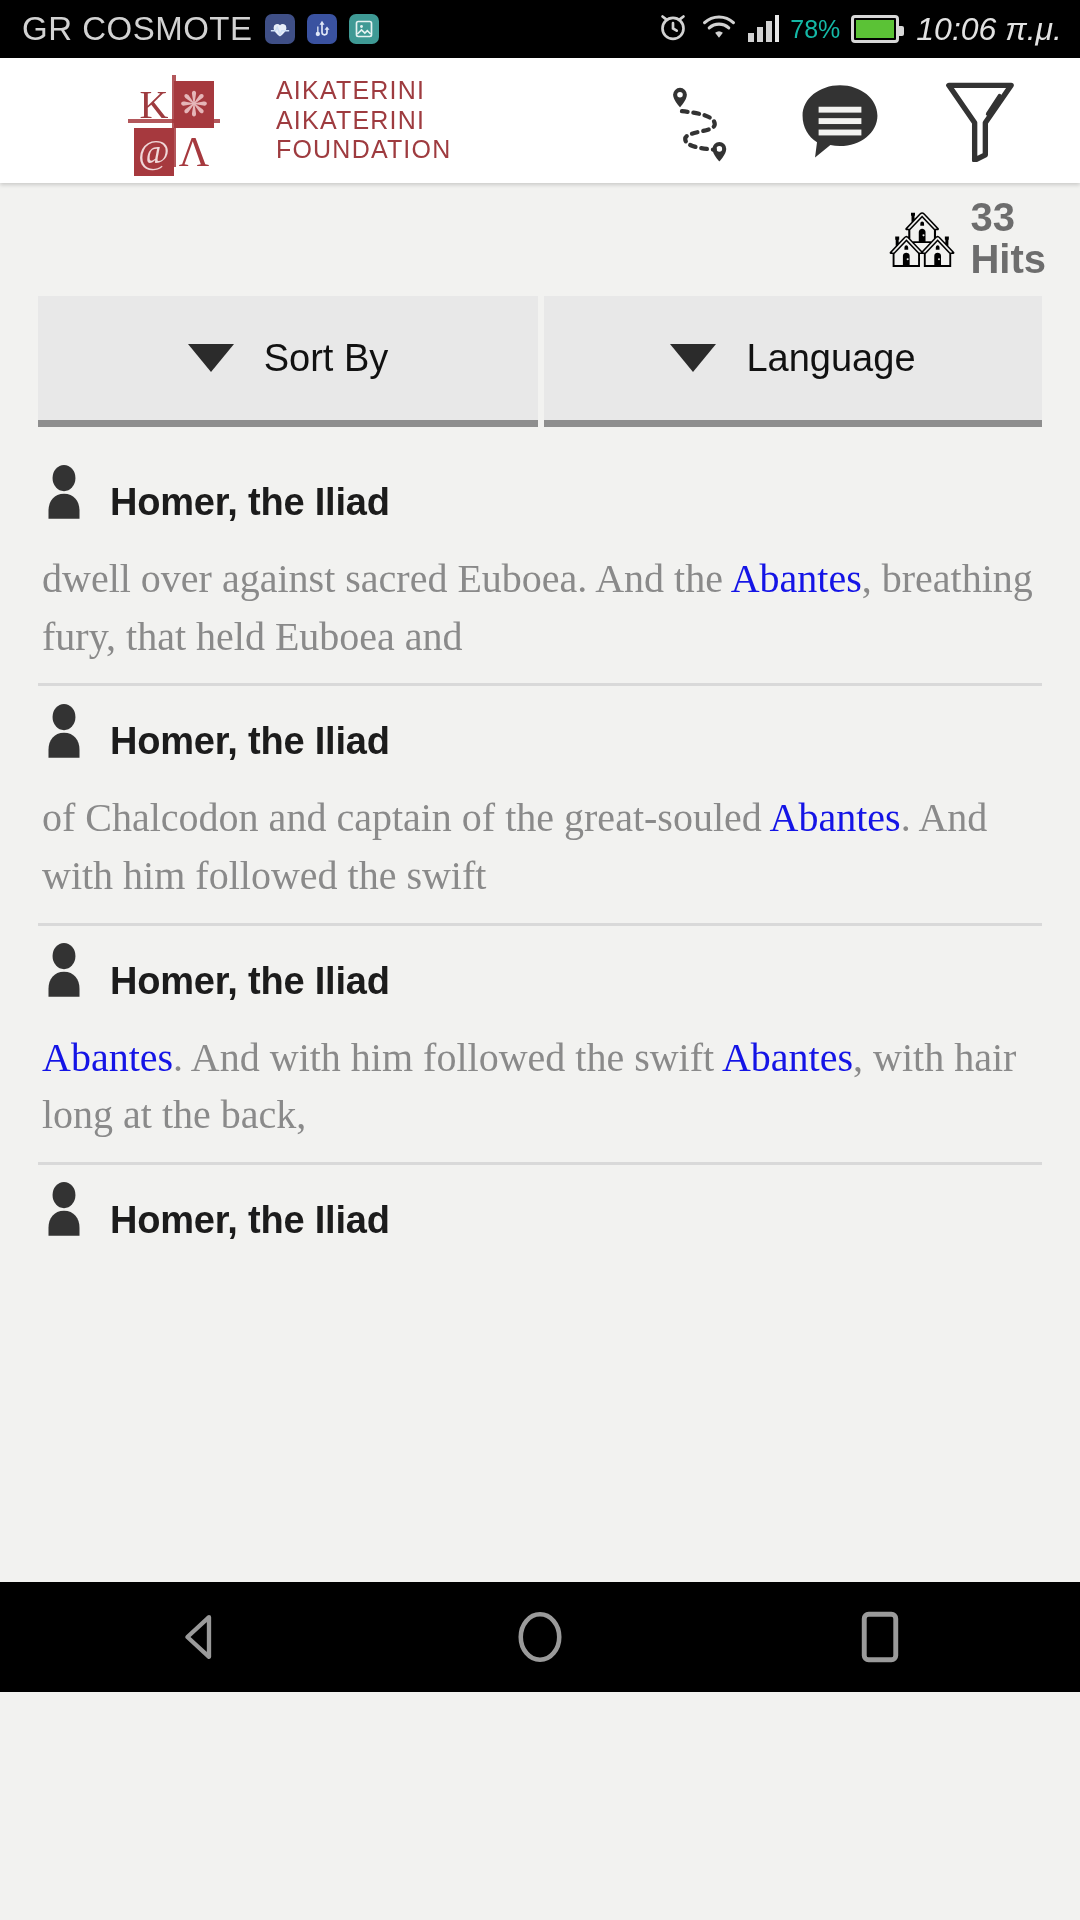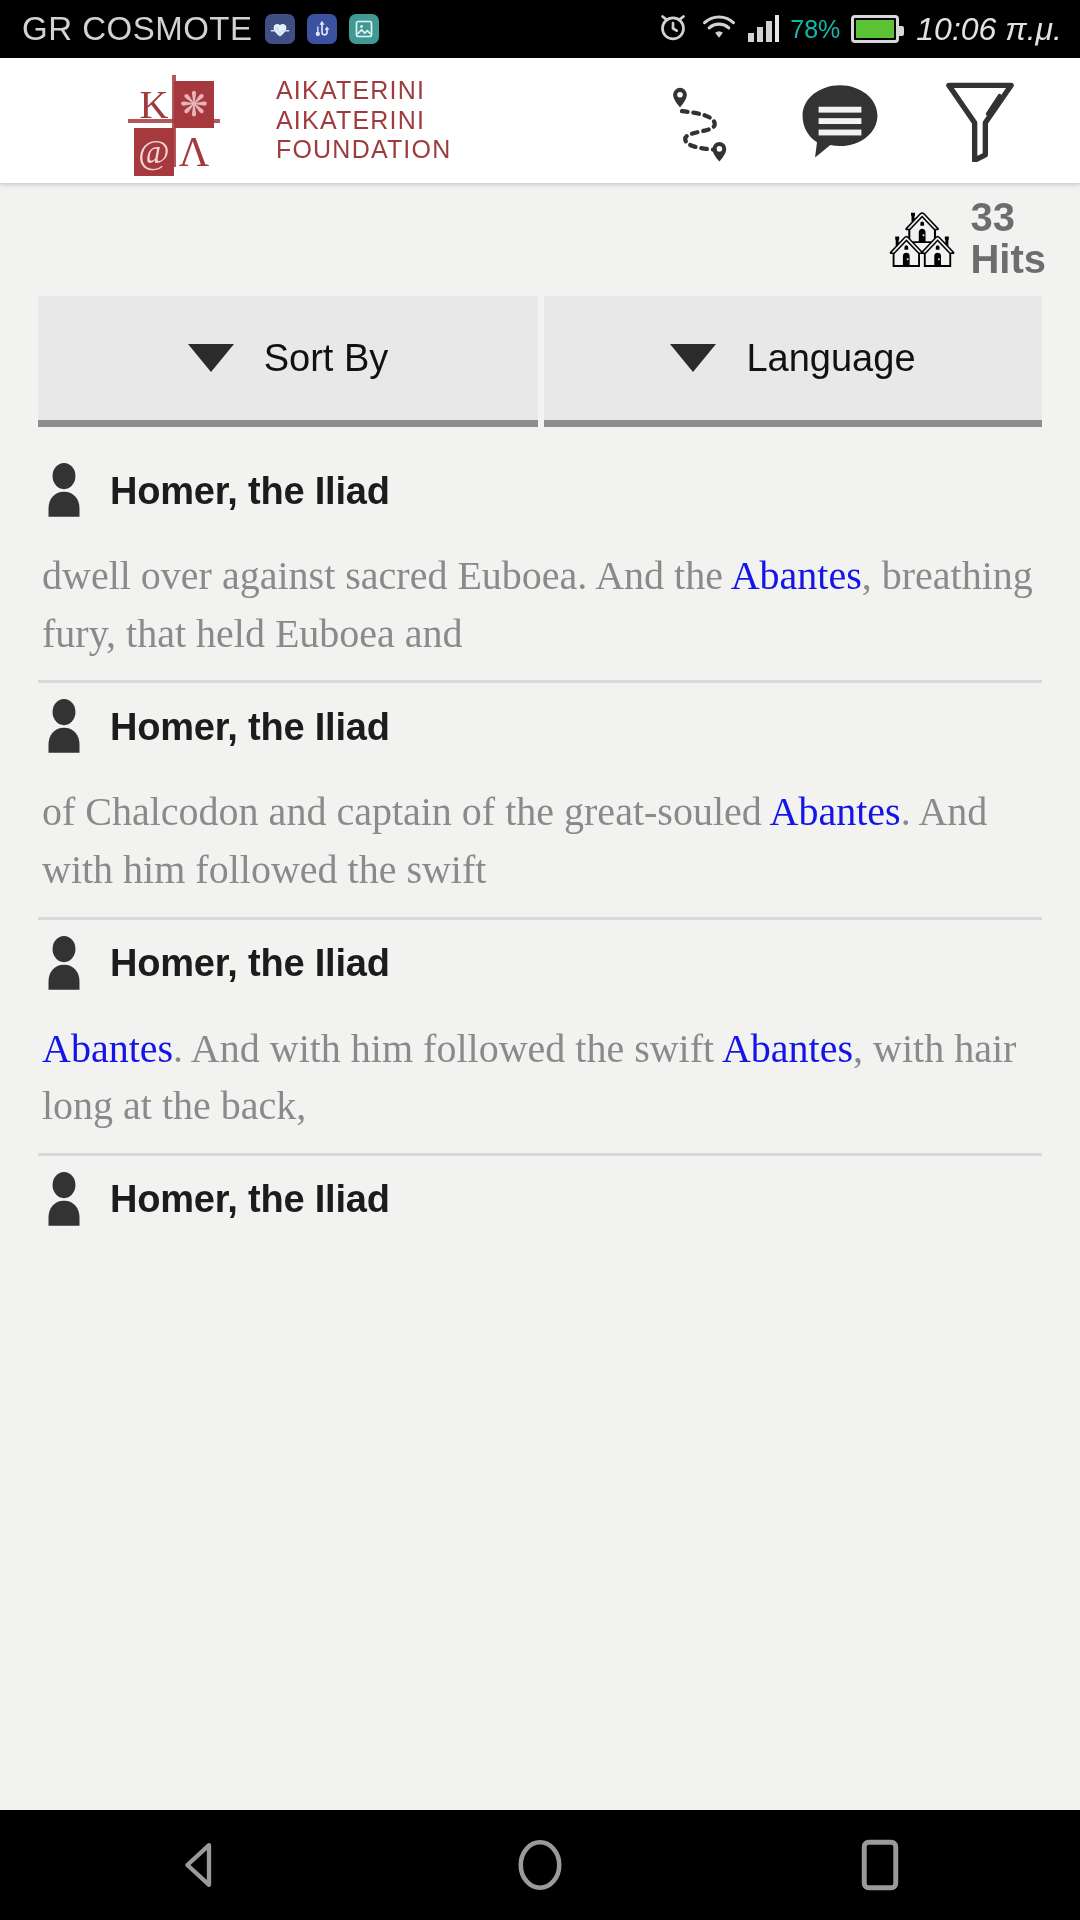--- a/index.html
+++ b/index.html
@@ -2,21 +2,21 @@
 <html><head>
 <meta charset="utf-8">
 <style>
   * { margin:0; padding:0; box-sizing:border-box; }
   html,body { width:1080px; height:1920px; }
   body {
     background:#f2f2f0;
     font-family:"Liberation Sans", sans-serif;
     overflow:hidden;
   }
-  .screen { position:relative; width:1080px; height:1920px; display:flex; flex-direction:column; }
+  .screen { position:relative; width:1080px; height:1692px; display:flex; flex-direction:column; }
 
   
   .statusbar {
     height:58px; background:#000; color:#cfcfcf;
     display:flex; align-items:center; justify-content:space-between;
     padding:0 18px 0 22px; flex:0 0 58px;
   }
   .sb-left { display:flex; align-items:center; gap:12px; }
   .carrier { font-size:33px; letter-spacing:.5px; color:#d2d2d2; font-family:"Liberation Sans", sans-serif; }
   .sb-app { width:30px; height:30px; border-radius:7px; display:flex; align-items:center; justify-content:center; }
@@ -87,21 +87,21 @@
   .s-author { flex:0 0 331px; }
   .s-text   { flex:0 0 272px; }
   .s-use    { flex:1 1 auto; }
   .s-sort   { flex:0 0 500px; }
   .s-lang   { flex:1 1 auto; }
 
   
   .results { margin-top:20px; padding:0 38px; }
   .result { padding:0 0 0 0; }
   .res-author { display:flex; align-items:center; gap:22px; padding:14px 0 10px 2px; }
-  .res-name { font-size:38px; font-weight:bold; color:#1c1c1c; letter-spacing:-.2px; }
+  .res-name { font-size:38px; font-weight:bold; color:#1c1c1c; letter-spacing:-.2px;margin-top:20px; }
   .snippet {
     font-family:"Liberation Serif", serif; font-size:40px; color:#8a8a8a;
     line-height:1.44; padding:16px 0 18px 4px;
   }
   .snippet .hl { color:#1414e6; }
   .divider { height:3px; background:#d9d9d9; }
 
   
   .navbar {
     flex:0 0 110px; background:#000; display:flex; align-items:center; justify-content:center; gap:270px;

